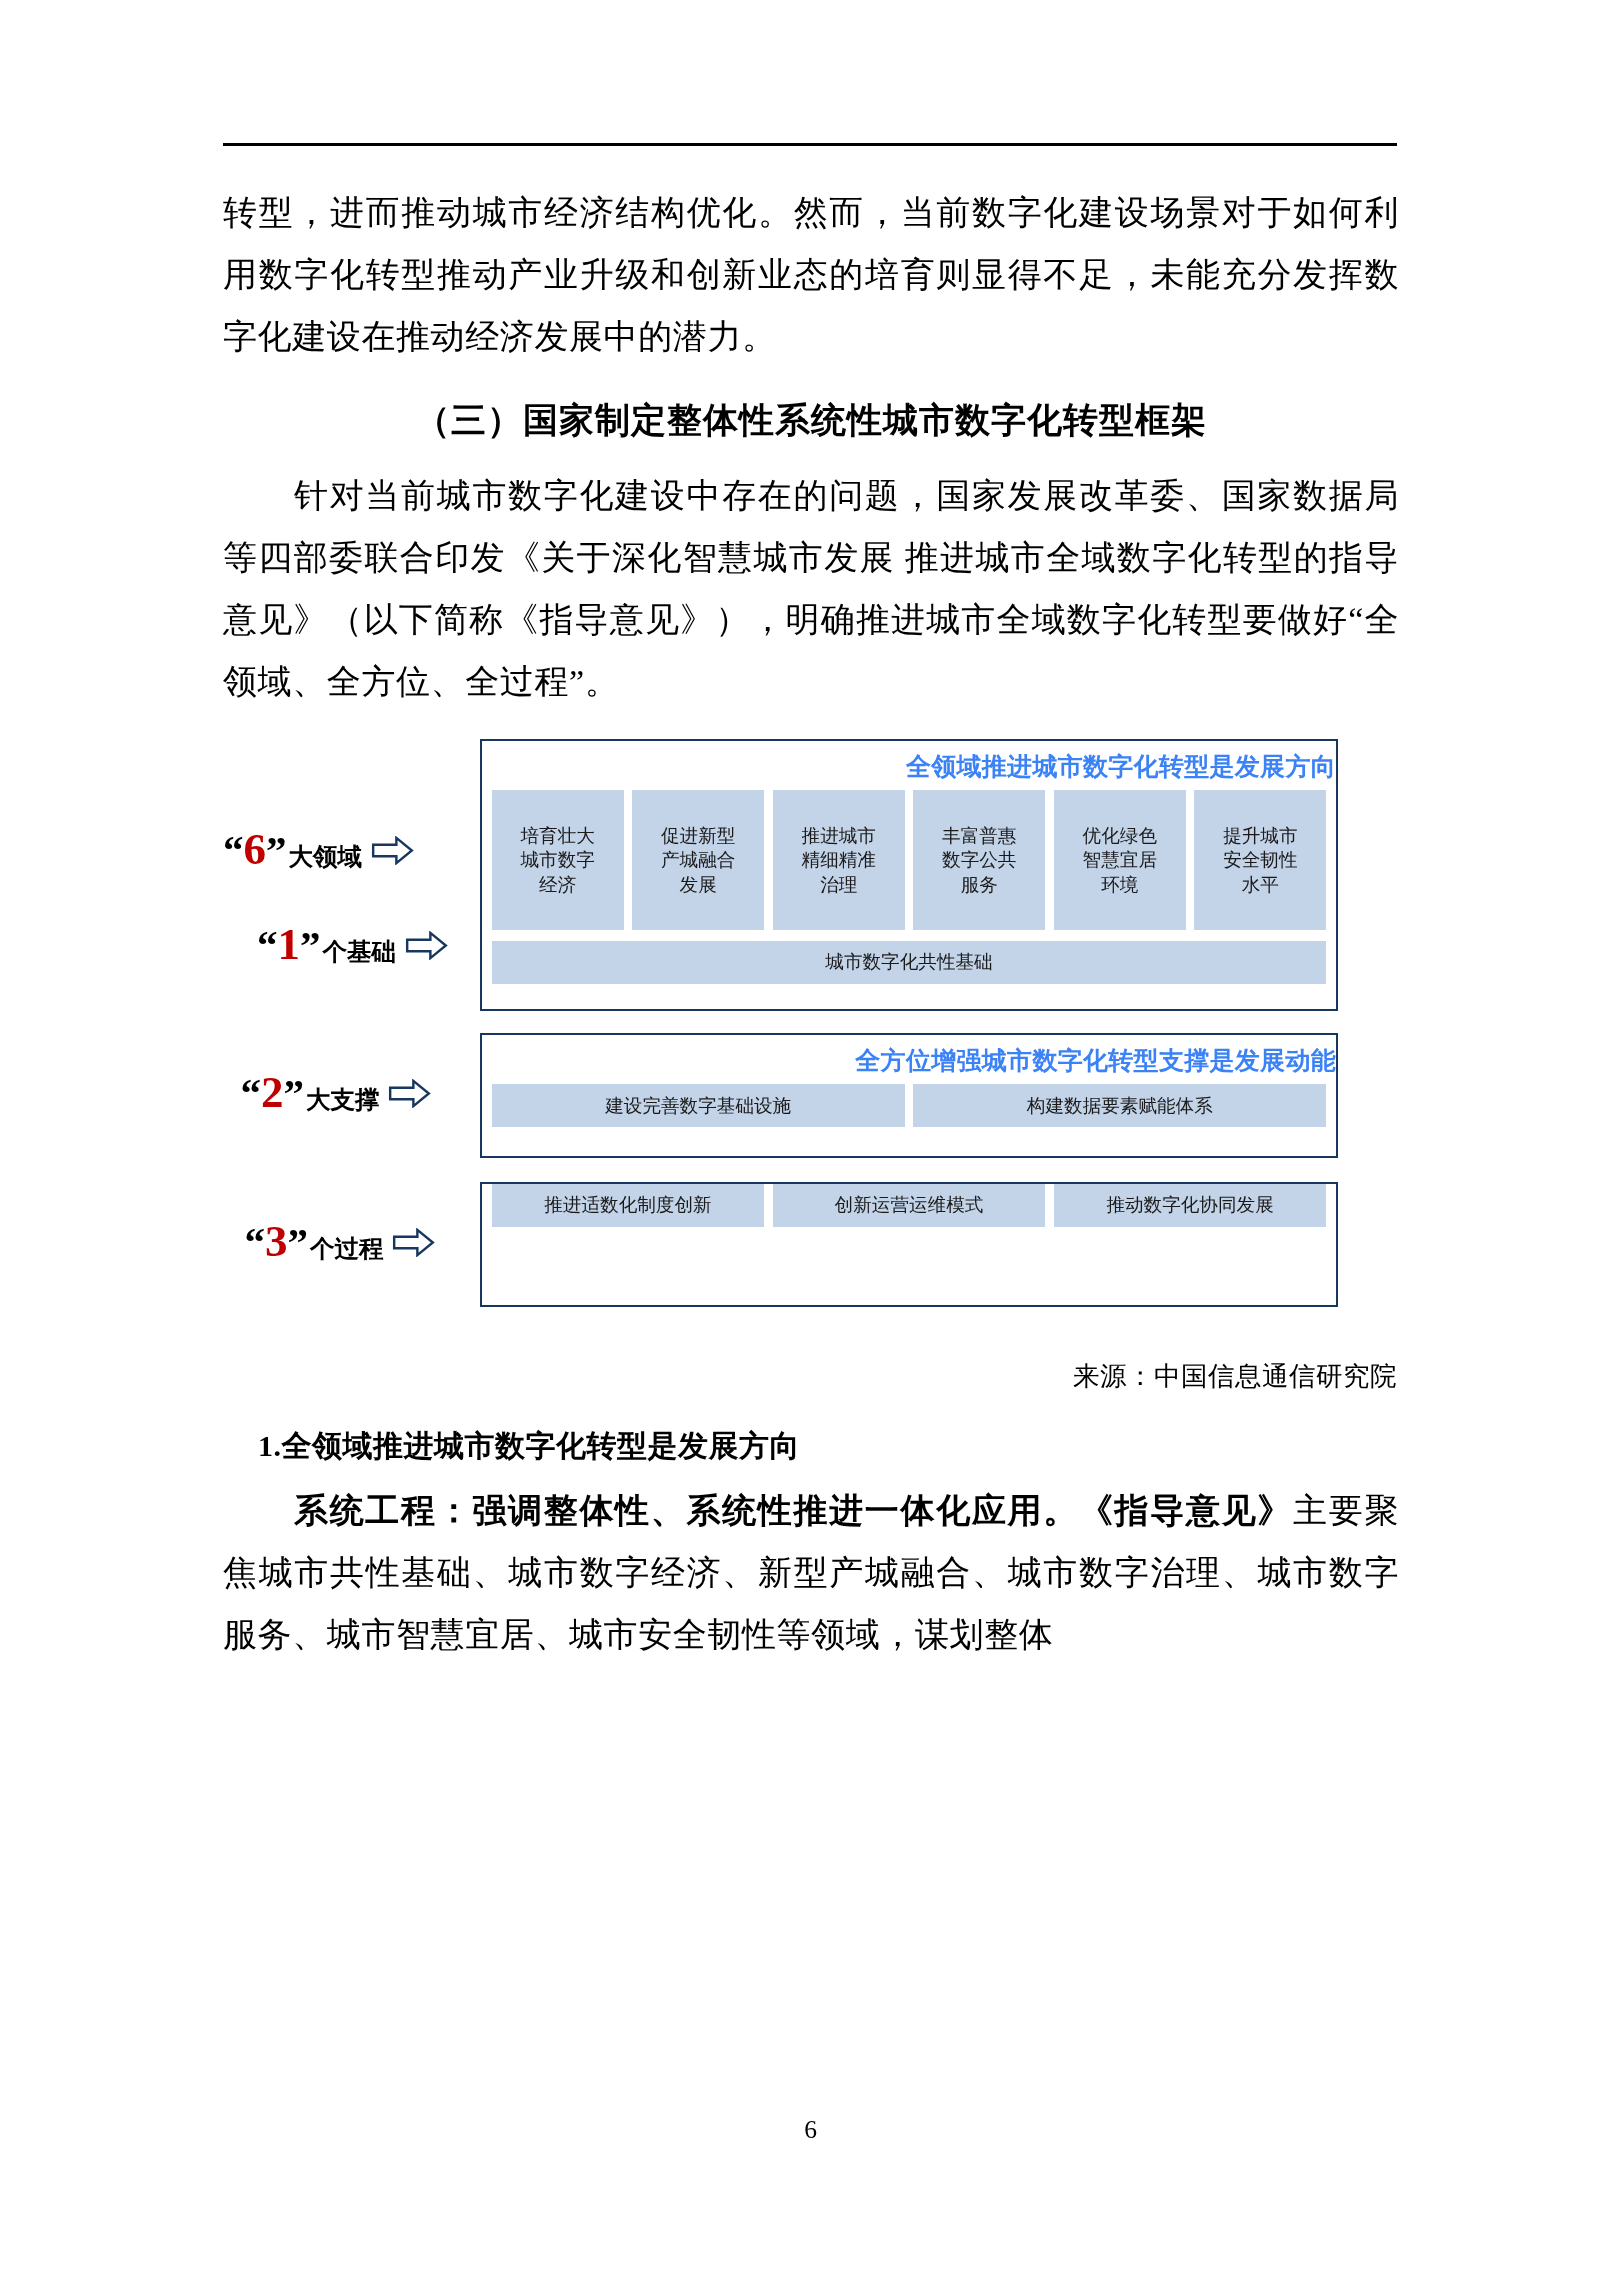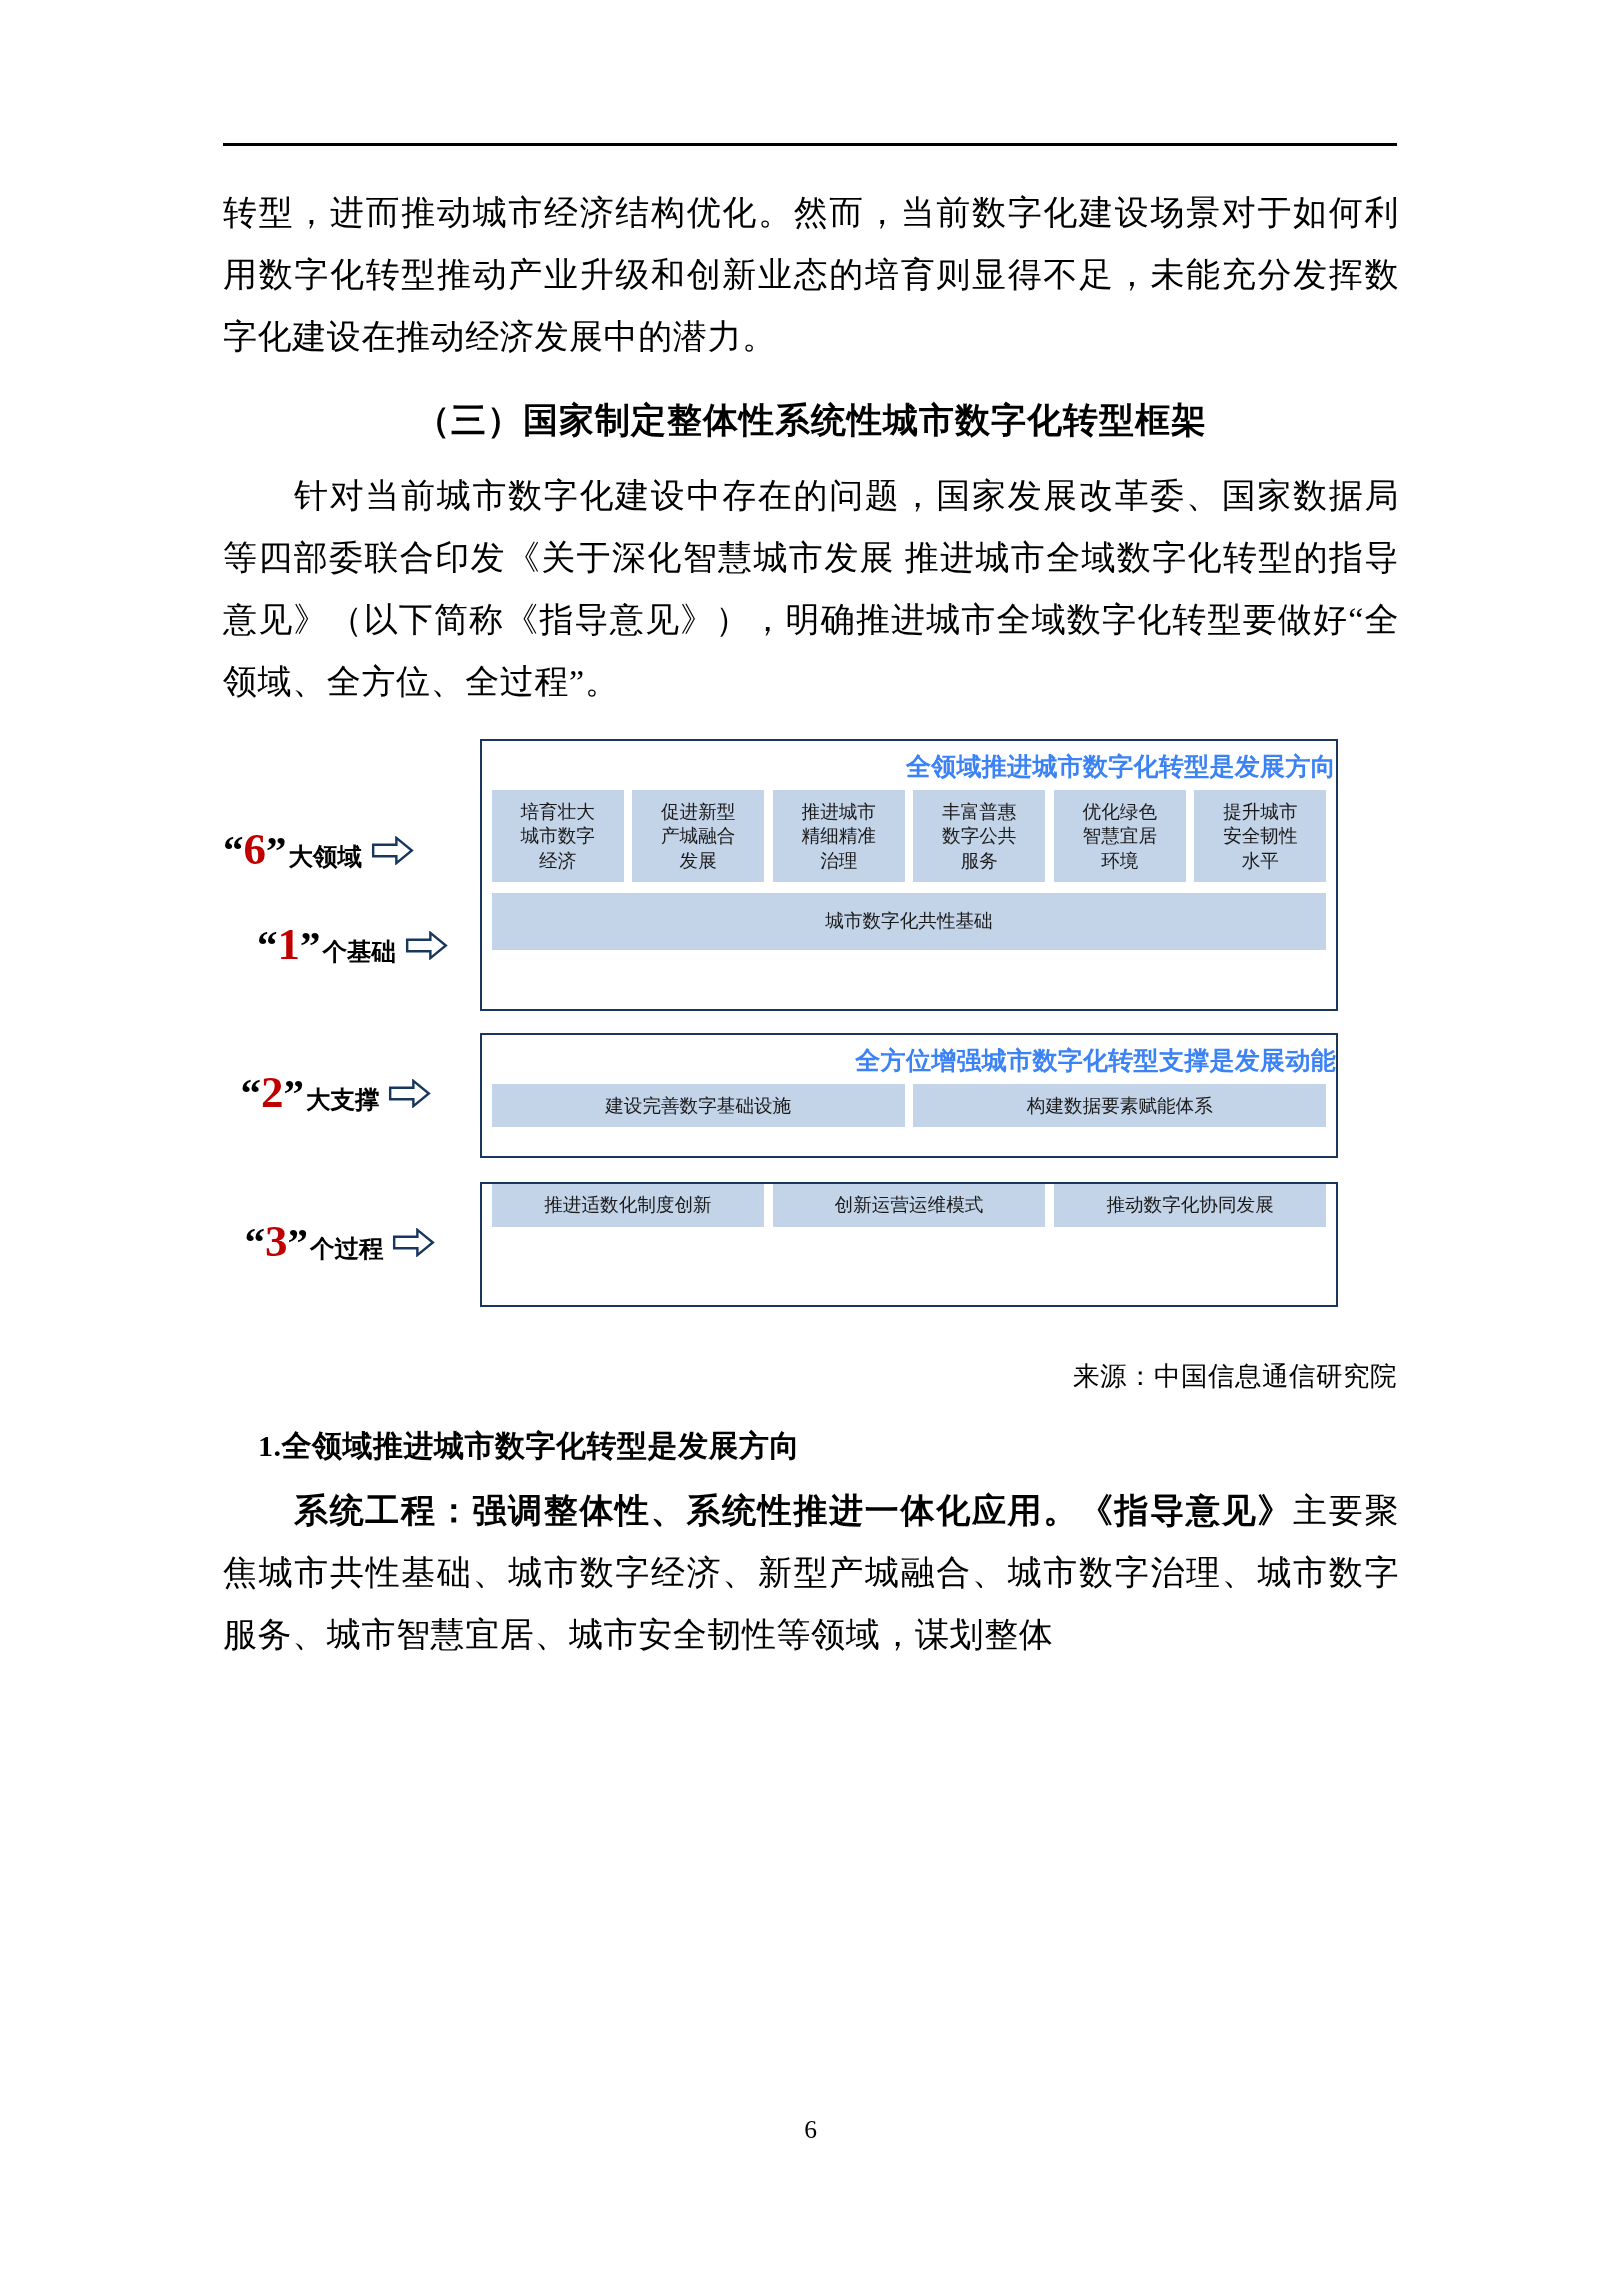--- a/index.html
+++ b/index.html
@@ -124,23 +124,23 @@
     font-size: 18.6px;
     line-height: 24.5px;
     color: #1a1a1a;
     text-align: center;
     display: flex;
     align-items: center;
     justify-content: center;
     box-sizing: border-box;
     flex: 1 1 0;
   }
-  .cell.tall { height: 92px; padding: 14px 2px; }
+  .cell.tall { height: 140px; padding: 14px 2px; }
   .cell.wide { height: 43px; }
-  .cell.full { width: 100%; height: 57px; }
+  .cell.full { width: 100%; height: 43px; }
   .cell .lines { white-space: pre-line; }
 
   
   #panel-domains { top: 0px; height: 272px; }
   #panel-support { top: 294px; height: 125px; }
   #panel-process { top: 443px; height: 125px; }
 
   
   .tag {
     position: absolute;

